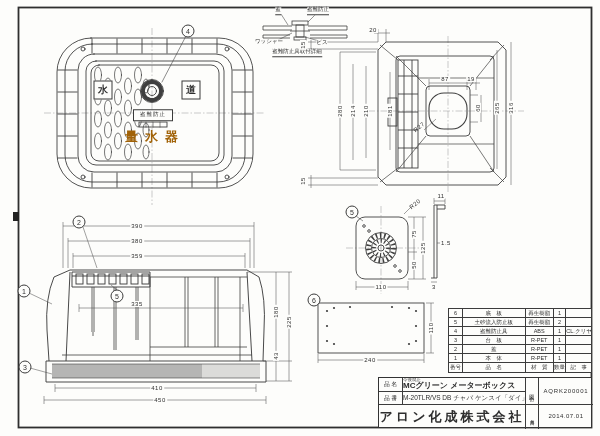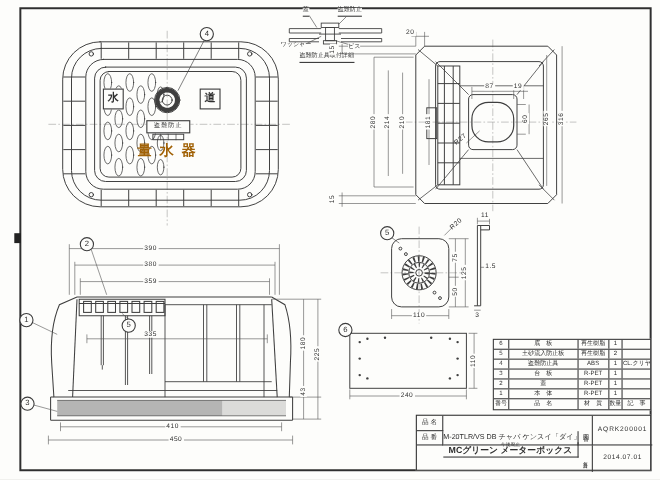--- a/index.html
+++ b/index.html
@@ -32,21 +32,21 @@
          text-align:center;overflow:hidden;white-space:nowrap;}
   .pt .c:last-child{border-right:none;}
   .pt .c1{width:14px;}.pt .c2{width:64px;}.pt .c3{width:28px;}.pt .c4{width:13px;}.pt .c5{width:25px;}
   
   .tb{position:absolute;left:378px;top:377px;width:214px;height:51px;border:1.3px solid #333;
       box-sizing:border-box;background:#fdfdfb;}
   .tb .cell{position:absolute;box-sizing:border-box;border-color:#3c3c3c;overflow:hidden;}
   .tb-itemlab {left:0;top:0;width:24px;height:14px;border-right:.9px solid;border-bottom:.9px solid;
                font-size:6px;text-align:center;line-height:13px;}
   .tb-item    {left:24px;top:0;width:123px;height:14px;border-right:.9px solid;border-bottom:.9px solid;
-               display:flex;flex-direction:column;align-items:center;justify-content:flex-end;margin-top:24px;}
+               display:flex;flex-direction:column;align-items:flex-start;justify-content:flex-end;}
   .tb-note{font-size:4.5px;line-height:1;color:#444;}
   .tb-name{font-size:8px;font-weight:bold;line-height:1.1;white-space:nowrap;}
   .tb-modlab  {left:0;top:14px;width:24px;height:13px;border-right:.9px solid;border-bottom:.9px solid;
                font-size:6px;text-align:center;line-height:12px;}
   .tb-model   {left:24px;top:14px;width:123px;height:13px;border-right:.9px solid;border-bottom:.9px solid;
                font-size:6.5px;line-height:12px;text-align:center;white-space:nowrap;}
   .tb-company {left:0;top:27px;width:147px;height:24px;border-right:.9px solid;
                font-size:13px;font-weight:bold;letter-spacing:3px;text-align:center;line-height:23px;white-space:nowrap;}
   .tb-znlab   {left:147px;top:0;width:13px;height:27px;border-right:.9px solid;border-bottom:.9px solid;
                font-size:5.5px;line-height:1.2;text-align:center;display:flex;align-items:center;justify-content:center;}
@@ -365,20 +365,21 @@
 </div>
 
 <div class="tb">
   <div class="cell tb-itemlab">品 名</div>
   <div class="cell tb-item">
     <div class="tb-note">今後廃止</div>
     <div class="tb-name">MCグリーン  メーターボックス</div>
   </div>
   <div class="cell tb-modlab">品 番</div>
   <div class="cell tb-model">M-20TLR/VS DB チャバ ケンスイ「ダイ」</div>
+  <div class="cell tb-company">アロン化成株式会社</div>
   <div class="cell tb-znlab">
         <span class="vtext">図番</span>
       </div>
   <div class="cell tb-zn">AQRK200001</div>
   <div class="cell tb-dtlab">
         <span class="vtext">年月日</span>
       </div>
   <div class="cell tb-dt">2014.07.01</div>
 </div>
 

